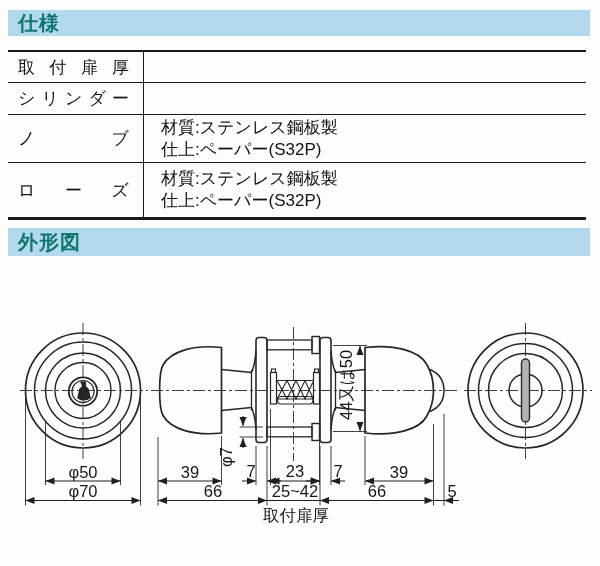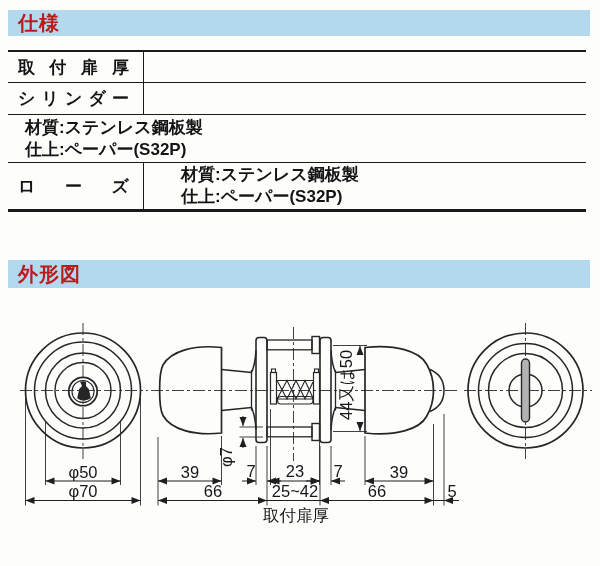--- a/index.html
+++ b/index.html
@@ -1,25 +1,25 @@
 <!DOCTYPE html>
 <html><head>
 <meta charset="utf-8">
 <style>
   html,body{margin:0;padding:0;}
   body{width:600px;height:566px;background:#fdfdfc;font-family:"Liberation Sans","DejaVu Sans",sans-serif;color:#141414;overflow:hidden;}
   .page{position:relative;width:600px;height:566px;background:#fdfdfc;}
   .secbar{position:absolute;left:8px;width:582px;background:#b3d9ee;display:flex;align-items:center;}
-  .secbar .sectitle{font-size:20px;font-weight:bold;color:#b91c1c;padding-left:10px;letter-spacing:1px;}
+  .secbar .sectitle{font-size:20px;font-weight:bold;color:#0f766e;padding-left:10px;letter-spacing:1px;}
   #bar-spec{top:10px;height:26px;}
-  #bar-outline{top:260px;height:28px;}
+  #bar-outline{top:228px;height:28px;}
   .spec-table{position:absolute;top:50px;left:8px;width:578px;border-top:2.5px solid #1a1a1a;border-bottom:3px solid #1a1a1a;}
-  .trow{display:flex;box-sizing:border-box;font-weight:bold;}
+  .trow{display:flex;box-sizing:border-box;}
   .trow + .trow{border-top:1px solid #1a1a1a;}
-  .r1{height:30px;}.r2{height:32px;}.r3{height:48px;}.r4{height:47px;gap:20px;}
+  .r1{height:30px;}.r2{height:32px;}.r3{height:48px;}.r4{height:55px;}
   .tlabel{width:136px;box-sizing:border-box;border-right:1.5px solid #1a1a1a;display:flex;align-items:center;padding:0 14px 0 10px;}
   .tlabel span{display:block;width:100%;font-size:17px;text-align:justify;text-align-last:justify;}
   .tval{flex:1;display:flex;flex-direction:column;justify-content:center;padding-left:17px;font-size:17px;line-height:22px;}
   svg{position:absolute;top:290px;left:0;}
   .oline{stroke:#262626;fill:none;}
   .dimline{stroke:#1f1f1f;stroke-width:1;fill:none;}
   .extline{stroke:#2b2b2b;stroke-width:0.9;fill:none;}
   .cl{stroke:#2b2b2b;stroke-width:0.9;fill:none;stroke-dasharray:12 3 3 3;}
   text.dim{fill:#171717;font-family:"Liberation Sans","DejaVu Sans",sans-serif;font-size:16.5px;font-weight:500;}
 </style>
@@ -37,20 +37,23 @@
       <div class="tlabel">
           <span>取 付 扉 厚</span>
         </div>
     </div>
     <div class="trow r2">
       <div class="tlabel">
           <span>シ リ ン ダ ー</span>
         </div>
     </div>
     <div class="trow r3">
+      <div class="tlabel">
+          <span>ノ ブ</span>
+        </div>
       <div class="tval">
         <div>材質:ステンレス鋼板製</div>
         <div>仕上:ペーパー(S32P)</div>
       </div>
     </div>
     <div class="trow r4">
       <div class="tlabel">
           <span>ロ ー ズ</span>
         </div>
       <div class="tval">

